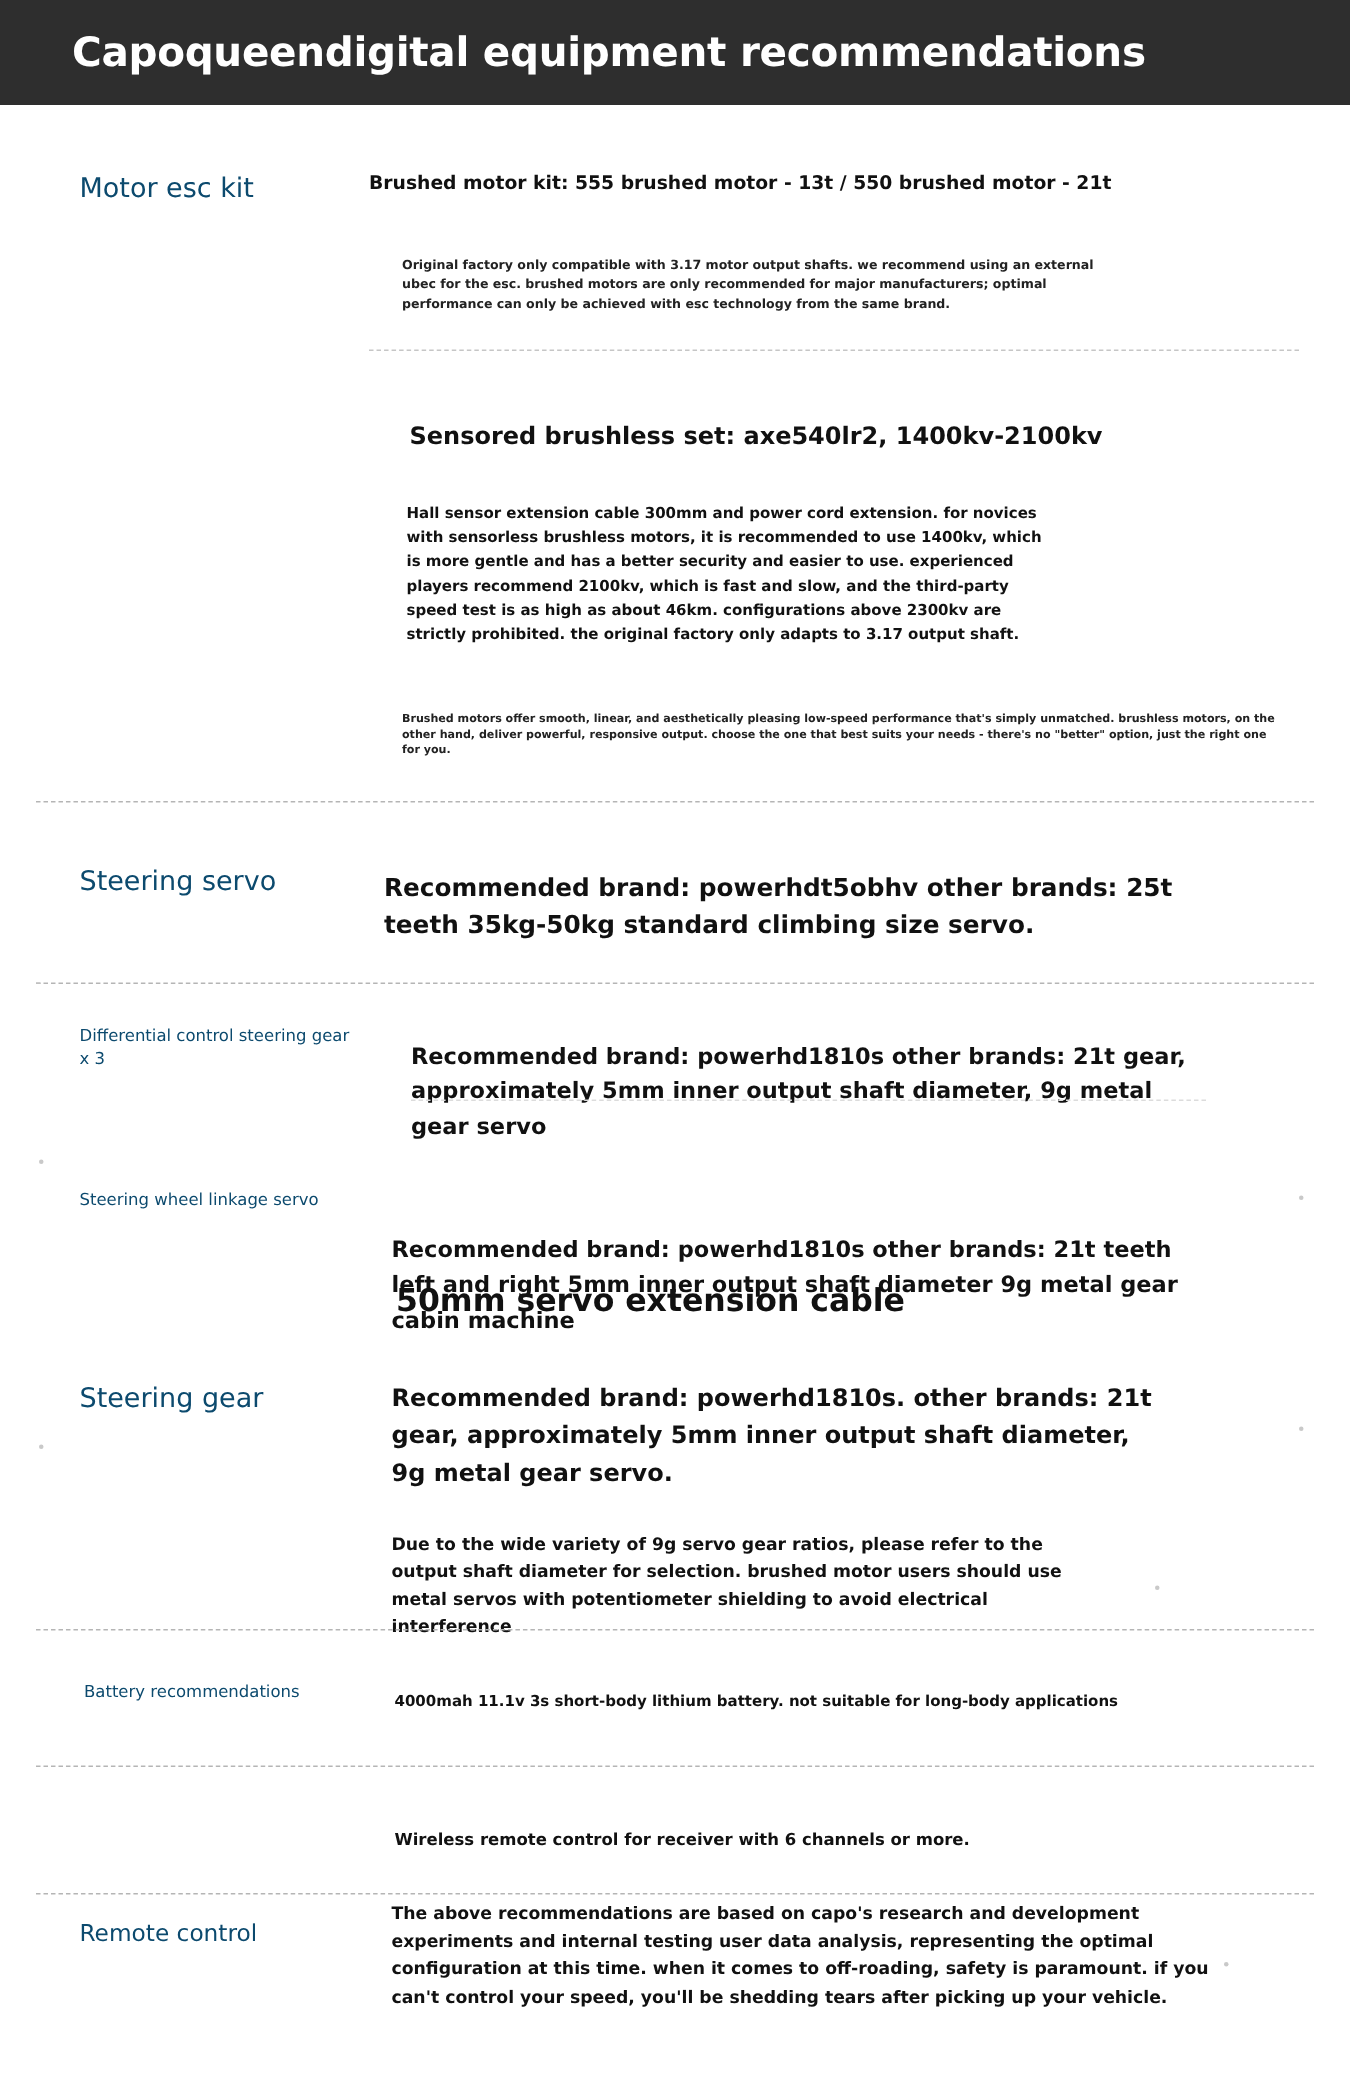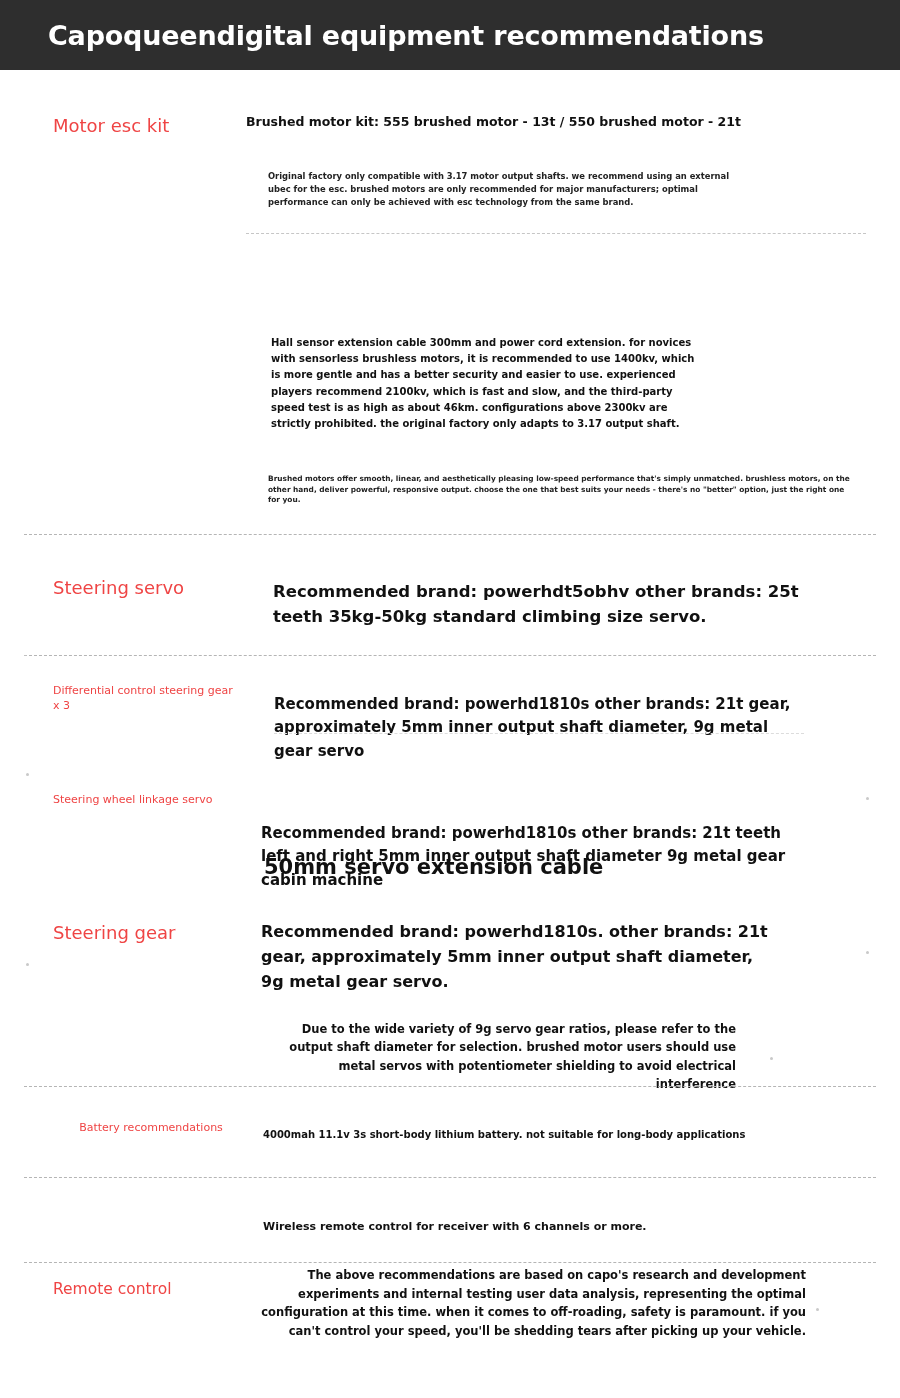--- a/index.html
+++ b/index.html
@@ -37,34 +37,34 @@
     font-size: 27px;
     font-weight: bold;
     letter-spacing: -0.2px;
     margin-left: 48px;
     white-space: nowrap;
   }
 
   
   .sec-label {
     position: absolute;
-    color: #ef4444;
+    color: #0c4a6e;
   }
   .label-lg { font-size: 18px; }
   .label-sm { font-size: 11px; line-height: 1.35; }
 
   
   .blk { position: absolute; color: #111; }
 
   .t-13b { font-size: 12.5px; font-weight: bold; line-height: 1.45; }
   .t-15b { font-size: 15px; font-weight: bold; line-height: 1.5; }
   .t-16b { font-size: 16px; font-weight: bold; line-height: 1.45; }
   .t-21b { font-size: 21px; font-weight: bold; line-height: 1.4; }
   .t-11   { font-size: 10.5px; font-weight: bold; line-height: 1.5; }
-  .t-12   { font-size: 11.5px; font-weight: bold; line-height: 1.5; text-align: right; }
+  .t-12   { font-size: 11.5px; font-weight: bold; line-height: 1.5; }
   .t-10   { font-size: 10px; font-weight: bold; line-height: 1.5; }
   .t-8    { font-size: 7.4px; font-weight: bold; line-height: 1.45; color: #222; }
 
   
   .hr {
     position: absolute;
     height: 0;
     border-top: 1px dashed #b5b5b5;
   }
   .hr-short {
@@ -95,30 +95,31 @@
   </div>
 
   <div class="sec-label label-lg" style="left:53px; top:115px;">Motor esc kit</div>
 
   <div class="blk t-13b" style="left:246px; top:113px; width:620px;">Brushed motor kit: 555 brushed motor - 13t / 550 brushed motor - 21t</div>
 
   <div class="blk t-8" style="left:268px; top:158px; width:470px; font-size:8.4px; line-height:1.55;margin-top:12px;">Original factory only compatible with 3.17 motor output shafts. we recommend using an external ubec for the esc. brushed motors are only recommended for major manufacturers; optimal performance can only be achieved with esc technology from the same brand.</div>
 
   <div class="hr-short" style="left:246px; top:233px; width:620px;"></div>
 
+  <div class="blk t-16b" style="left:273px; top:279px; width:600px;">Sensored brushless set: axe540lr2, 1400kv-2100kv</div>
 
   <div class="blk t-10" style="left:271px; top:335px; width:425px; line-height:1.62;">Hall sensor extension cable 300mm and power cord extension. for novices with sensorless brushless motors, it is recommended to use 1400kv, which is more gentle and has a better security and easier to use. experienced players recommend 2100kv, which is fast and slow, and the third-party speed test is as high as about 46km. configurations above 2300kv are strictly prohibited. the original factory only adapts to 3.17 output shaft.</div>
 
   <div class="blk t-8" style="left:268px; top:474px; width:585px;">Brushed motors offer smooth, linear, and aesthetically pleasing low-speed performance that's simply unmatched. brushless motors, on the other hand, deliver powerful, responsive output. choose the one that best suits your needs - there's no "better" option, just the right one for you.</div>
 
   <div class="hr" style="left:24px; top:534px; width:852px;"></div>
 
   <div class="sec-label label-lg" style="left:53px; top:577px;">Steering servo</div>
 
-  <div class="blk t-16b" style="left:273px; top:580px; width:560px; font-size:16.5px; line-height:1.5;">Recommended brand: powerhdt5obhv other brands: 25t teeth 35kg-50kg standard climbing size servo.</div>
+  <div class="blk t-16b" style="left:256px; top:580px; width:560px; font-size:16.5px; line-height:1.5;">Recommended brand: powerhdt5obhv other brands: 25t teeth 35kg-50kg standard climbing size servo.</div>
 
   <div class="hr" style="left:24px; top:655px; width:852px;"></div>
   <div class="tick" style="left:24px; top:655px;"></div>
 
   <div class="sec-label label-sm" style="left:53px; top:684px; width:185px;">Differential control steering gear x 3</div>
 
   <div class="blk t-15b" style="left:274px; top:693px; width:530px; line-height:1.55;">Recommended brand: powerhd1810s other brands: 21t gear, approximately 5mm inner output shaft diameter, 9g metal gear servo</div>
 
   <div class="hr-short" style="left:274px; top:733px; width:530px; border-top-color:#dcdcdc;"></div>
 
@@ -138,21 +139,21 @@
 
   <div class="dot-mark" style="left:26px; top:963px;"></div>
   <div class="dot-mark" style="left:866px; top:951px;"></div>
 
   <div class="blk t-12" style="left:261px; top:1020px; width:475px; line-height:1.6;">Due to the wide variety of 9g servo gear ratios, please refer to the output shaft diameter for selection. brushed motor users should use metal servos with potentiometer shielding to avoid electrical interference</div>
 
   <div class="dot-mark" style="left:770px; top:1057px;"></div>
 
   <div class="hr" style="left:24px; top:1086px; width:852px;"></div>
 
-  <div class="sec-label label-sm" style="left:66px; top:1121px; width:170px;text-align:center;">Battery recommendations</div>
+  <div class="sec-label label-sm" style="left:56px; top:1121px; width:170px;">Battery recommendations</div>
 
   <div class="blk t-10" style="left:263px; top:1127px; width:520px;">4000mah 11.1v 3s short-body lithium battery. not suitable for long-body applications</div>
 
   <div class="hr" style="left:24px; top:1177px; width:852px;"></div>
 
   <div class="sec-label" style="left:53px; top:1280px; font-size:15.5px;">Remote control</div>
 
   <div class="blk t-11" style="left:263px; top:1219px; width:520px; font-size:11px;">Wireless remote control for receiver with 6 channels or more.</div>
 
   <div class="hr" style="left:24px; top:1262px; width:852px;"></div>

